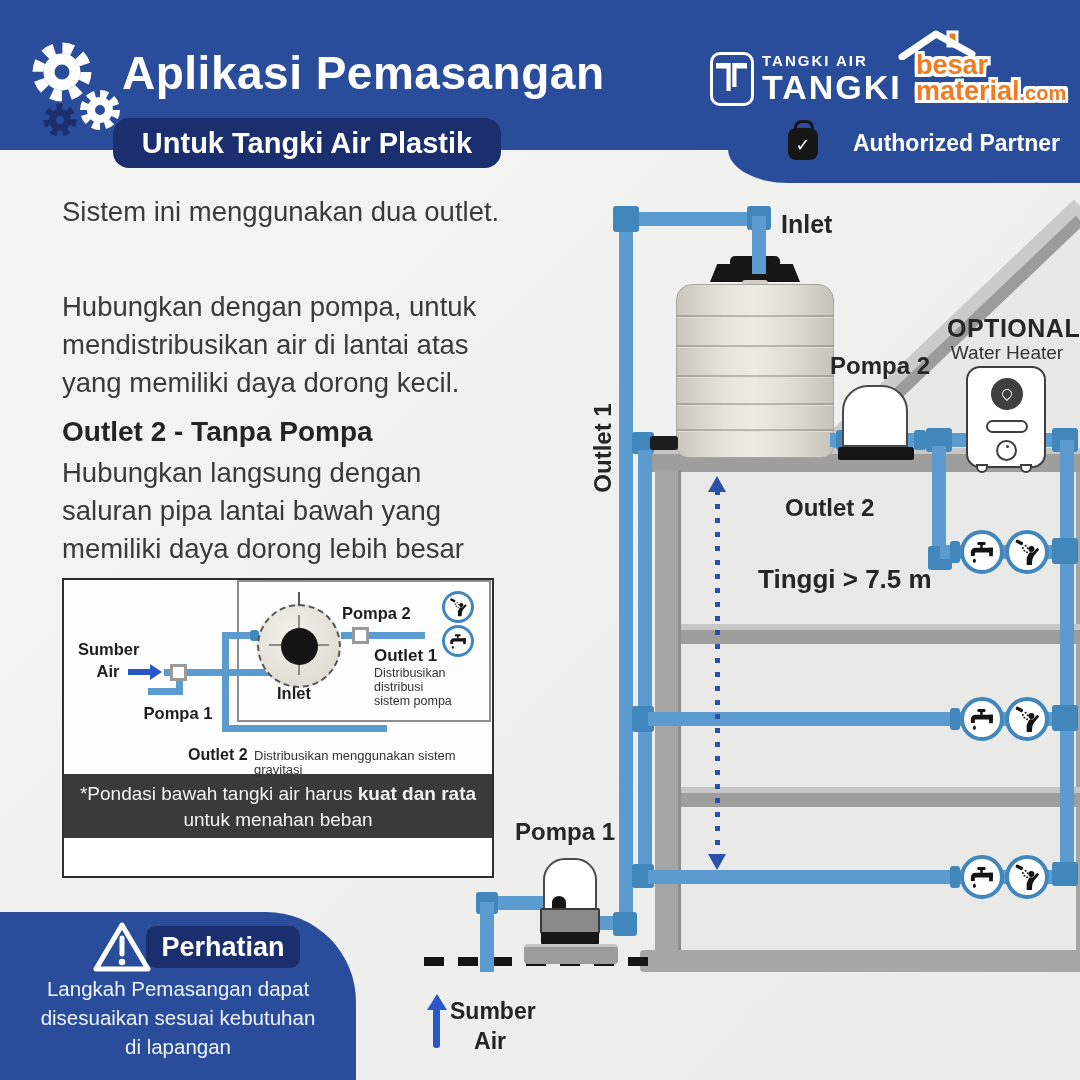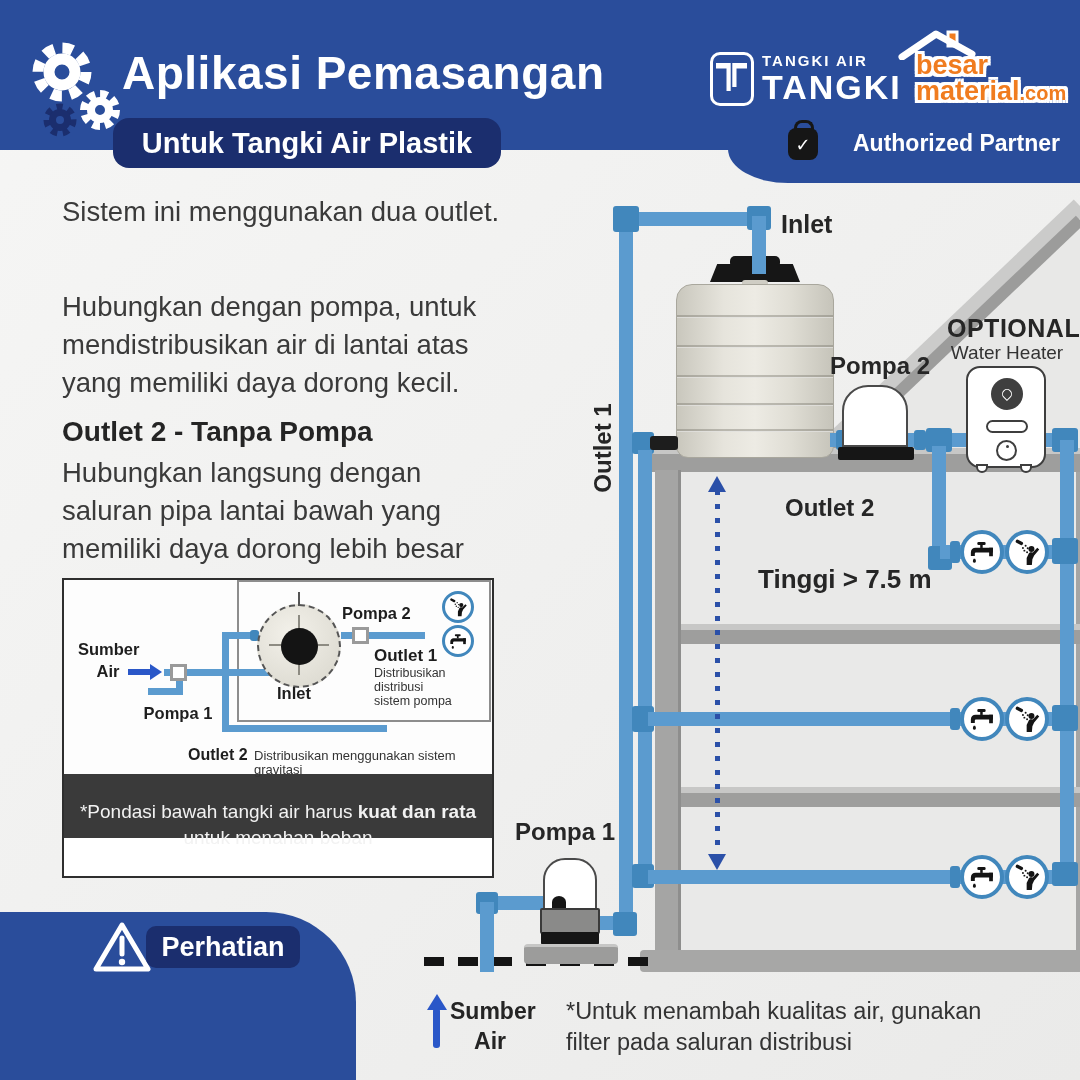--- a/index.html
+++ b/index.html
@@ -34,21 +34,21 @@
   .bag::before{content:"";position:absolute;left:6px;top:-8px;width:14px;height:12px;border:3.5px solid #161616;
        border-bottom:none;border-radius:8px 8px 0 0;}
   
   .intro{position:absolute;left:62px;top:196px;font-size:27.5px;color:#3a3a3a;}
   .sec-h{position:absolute;font-size:28px;font-weight:bold;color:#242424;}
   .sec-b{position:absolute;font-size:27.5px;color:#3a3a3a;line-height:38px;}
   
   .inset{position:absolute;left:62px;top:578px;width:432px;height:300px;border:2px solid #2e2e2e;background:#fff;}
   .inset-h{height:40px;background:var(--dark-panel);color:#fff;font-size:25px;font-weight:bold;text-align:center;line-height:40px;}
   .inset-body{position:relative;height:194px;background:#fdfdfd;}
-  .inset-f{height:64px;background:var(--dark-panel);color:#f2f2f2;font-size:19px;text-align:center;padding-top:25px;line-height:26px;}
+  .inset-f{height:64px;background:var(--dark-panel);color:#f2f2f2;font-size:19px;text-align:center;padding-top:7px;line-height:26px;}
   .ipipe{position:absolute;background:var(--pipe-blue);}
   .isq{position:absolute;width:17px;height:17px;background:#fff;border:3px solid #9a9a9a;}
   .ilbl{position:absolute;font-weight:bold;color:#1e1e1e;font-size:16.5px;white-space:nowrap;}
   .ismall{position:absolute;color:#333;font-size:12.5px;line-height:14px;}
   .icircle{position:absolute;width:32px;height:32px;border-radius:50%;background:#fff;border:3px solid var(--fitting-blue);
            display:flex;align-items:center;justify-content:center;}
   .inner-box{position:absolute;left:173px;top:0;width:254px;height:142px;border:2px solid #8d8d8d;}
   
   .slab{position:absolute;background:#9e9e9d;border-top:6px solid #c7c7c6;}
   .fixture{position:absolute;width:44px;height:44px;border-radius:50%;background:#fff;border:4px solid var(--fitting-blue);
@@ -343,22 +343,23 @@
     </div>
   </div>
 
   <div class="warnbox">
     <svg class="abs" style="left:90px;top:6px" width="64" height="58" viewBox="0 0 64 58">
       <path d="M32 7 L58 51 L6 51 Z" fill="none" stroke="#fff" stroke-width="5" stroke-linejoin="round"></path>
       <line x1="32" y1="20" x2="32" y2="36" stroke="#fff" stroke-width="5" stroke-linecap="round"></line>
       <circle cx="32" cy="44" r="3.2" fill="#fff"></circle>
     </svg>
     <div class="warn-badge">Perhatian</div>
+    <div class="warn-body pre">Langkah Pemasangan dapat
+disesuaikan sesuai kebutuhan
+di lapangan</div>
   </div>
 
   <div class="tri-up" style="left:427px;top:994px;border-bottom:16px solid var(--arrow-blue);border-left-width:10px;border-right-width:10px"></div>
   <div class="abs" style="left:433px;top:1008px;width:7px;height:40px;background:var(--arrow-blue);border-radius:3px"></div>
   <div class="legend-lbl" style="left:450px;top:998px">Sumber</div>
   <div class="legend-lbl" style="left:450px;top:1028px">Air</div>
-  <div class="legend-note pre">*Untuk menambah kualitas air, gunakan
-filter pada saluran  distribusi</div>
 
 </div>
 
 </body></html>

